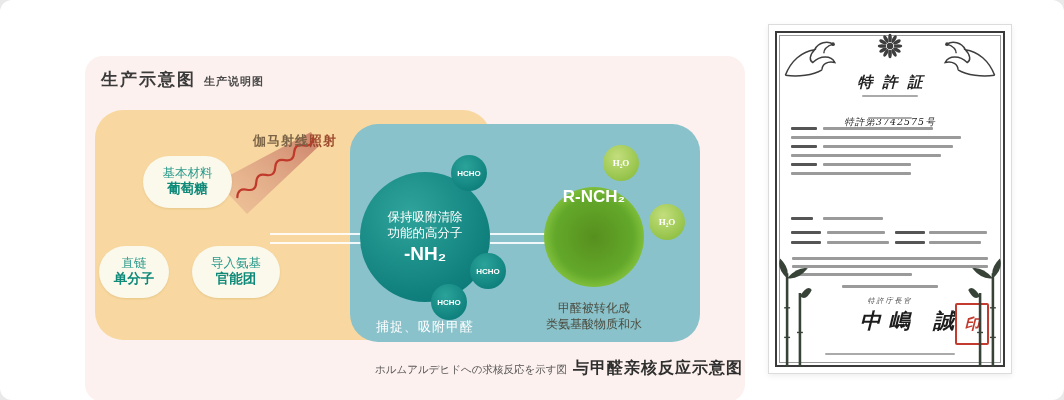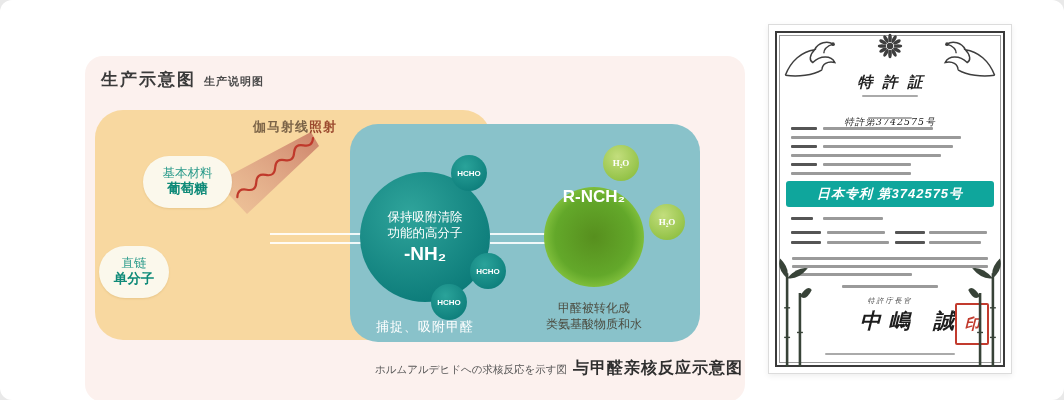--- a/index.html
+++ b/index.html
@@ -4,21 +4,21 @@
 <style>
   html,body{margin:0;padding:0;background:#e9e9e9;}
   .stage{position:relative;width:1064px;height:400px;background:#fff;border-radius:12px;overflow:hidden;
          font-family:"Liberation Sans",sans-serif;}
   
   .pink{position:absolute;left:85px;top:24px;width:660px;height:346px;background:#fcf1ee;border-radius:18px;margin-top:32px;}
   .d-title{position:absolute;left:16px;top:12px;font-size:17px;font-weight:bold;color:#3a3a3a;letter-spacing:2px;}
   .d-sub{font-size:11px;font-weight:bold;color:#4a4a4a;margin-left:8px;letter-spacing:1px;}
   .orange{position:absolute;left:10px;top:54px;width:396px;height:230px;background:#f8d8a0;border-radius:28px;}
   .tealbox{position:absolute;left:265px;top:68px;width:350px;height:218px;background:#89c2ca;border-radius:28px;}
-  .gamma{position:absolute;left:168px;top:62px;font-size:13px;font-weight:bold;letter-spacing:1px;}
+  .gamma{position:absolute;left:168px;top:76px;font-size:13px;font-weight:bold;letter-spacing:1px;}
   .gamma .g1{color:#7b6347;}
   .gamma .g2{color:#9c4a2f;}
   .beam{position:absolute;left:118px;top:74px;width:122px;height:92px;}
   .pill{position:absolute;background:#fbf8ec;border-radius:26px;display:flex;flex-direction:column;
         align-items:center;justify-content:center;line-height:1.2;box-shadow:0 1px 2px rgba(160,120,40,.18);}
   .pill .l1{font-size:12.5px;color:#2a9a8a;}
   .pill .l2{font-size:13.5px;font-weight:bold;color:#0f8a78;}
   .dline{position:absolute;height:7px;border-top:2px solid rgba(255,255,255,.88);border-bottom:2px solid rgba(255,255,255,.88);}
   .polymer{position:absolute;left:275px;top:116px;width:130px;height:130px;border-radius:50%;
            background:radial-gradient(circle at 38% 32%,#2fa49b,#0c7b79 78%);
@@ -88,20 +88,24 @@
     </div>
 
     <div class="pill" style="left:58px;top:100px;width:89px;height:52px;">
       <span class="l1">基本材料</span>
       <span class="l2">葡萄糖</span>
     </div>
     <div class="pill" style="left:14px;top:190px;width:70px;height:52px;">
       <span class="l1">直链</span>
       <span class="l2">单分子</span>
     </div>
+    <div class="pill" style="left:107px;top:190px;width:88px;height:52px;">
+      <span class="l1">导入氨基</span>
+      <span class="l2">官能团</span>
+    </div>
 
     <div class="dline" style="left:185px;top:177px;width:92px;"></div>
     <div class="dline" style="left:405px;top:177px;width:58px;"></div>
 
     <div class="polymer">
       <span class="pl">保持吸附清除</span>
       <span class="pl">功能的高分子</span>
       <span class="nh2">-NH₂</span>
     </div>
 
@@ -185,21 +189,20 @@
     <div class="bar dark" style="top:102px;left:22px;width:26px;"></div>
     <div class="bar" style="top:102px;left:54px;width:110px;"></div>
     <div class="bar" style="top:111px;left:22px;width:170px;"></div>
     <div class="bar dark" style="top:120px;left:22px;width:26px;"></div>
     <div class="bar" style="top:120px;left:54px;width:130px;"></div>
     <div class="bar" style="top:129px;left:22px;width:150px;"></div>
     <div class="bar dark" style="top:138px;left:22px;width:26px;"></div>
     <div class="bar" style="top:138px;left:54px;width:88px;"></div>
     <div class="bar" style="top:147px;left:22px;width:120px;"></div>
 
-    <div class="banner">日本专利 第3742575号</div>
 
     <div class="bar dark" style="top:192px;left:22px;width:22px;"></div>
     <div class="bar" style="top:192px;left:54px;width:60px;"></div>
 
     <div class="bar dark" style="top:206px;left:22px;width:30px;"></div>
     <div class="bar" style="top:206px;left:58px;width:58px;"></div>
     <div class="bar dark" style="top:206px;left:126px;width:30px;"></div>
     <div class="bar" style="top:206px;left:160px;width:58px;"></div>
     <div class="bar dark" style="top:216px;left:22px;width:30px;"></div>
     <div class="bar" style="top:216px;left:58px;width:62px;"></div>

